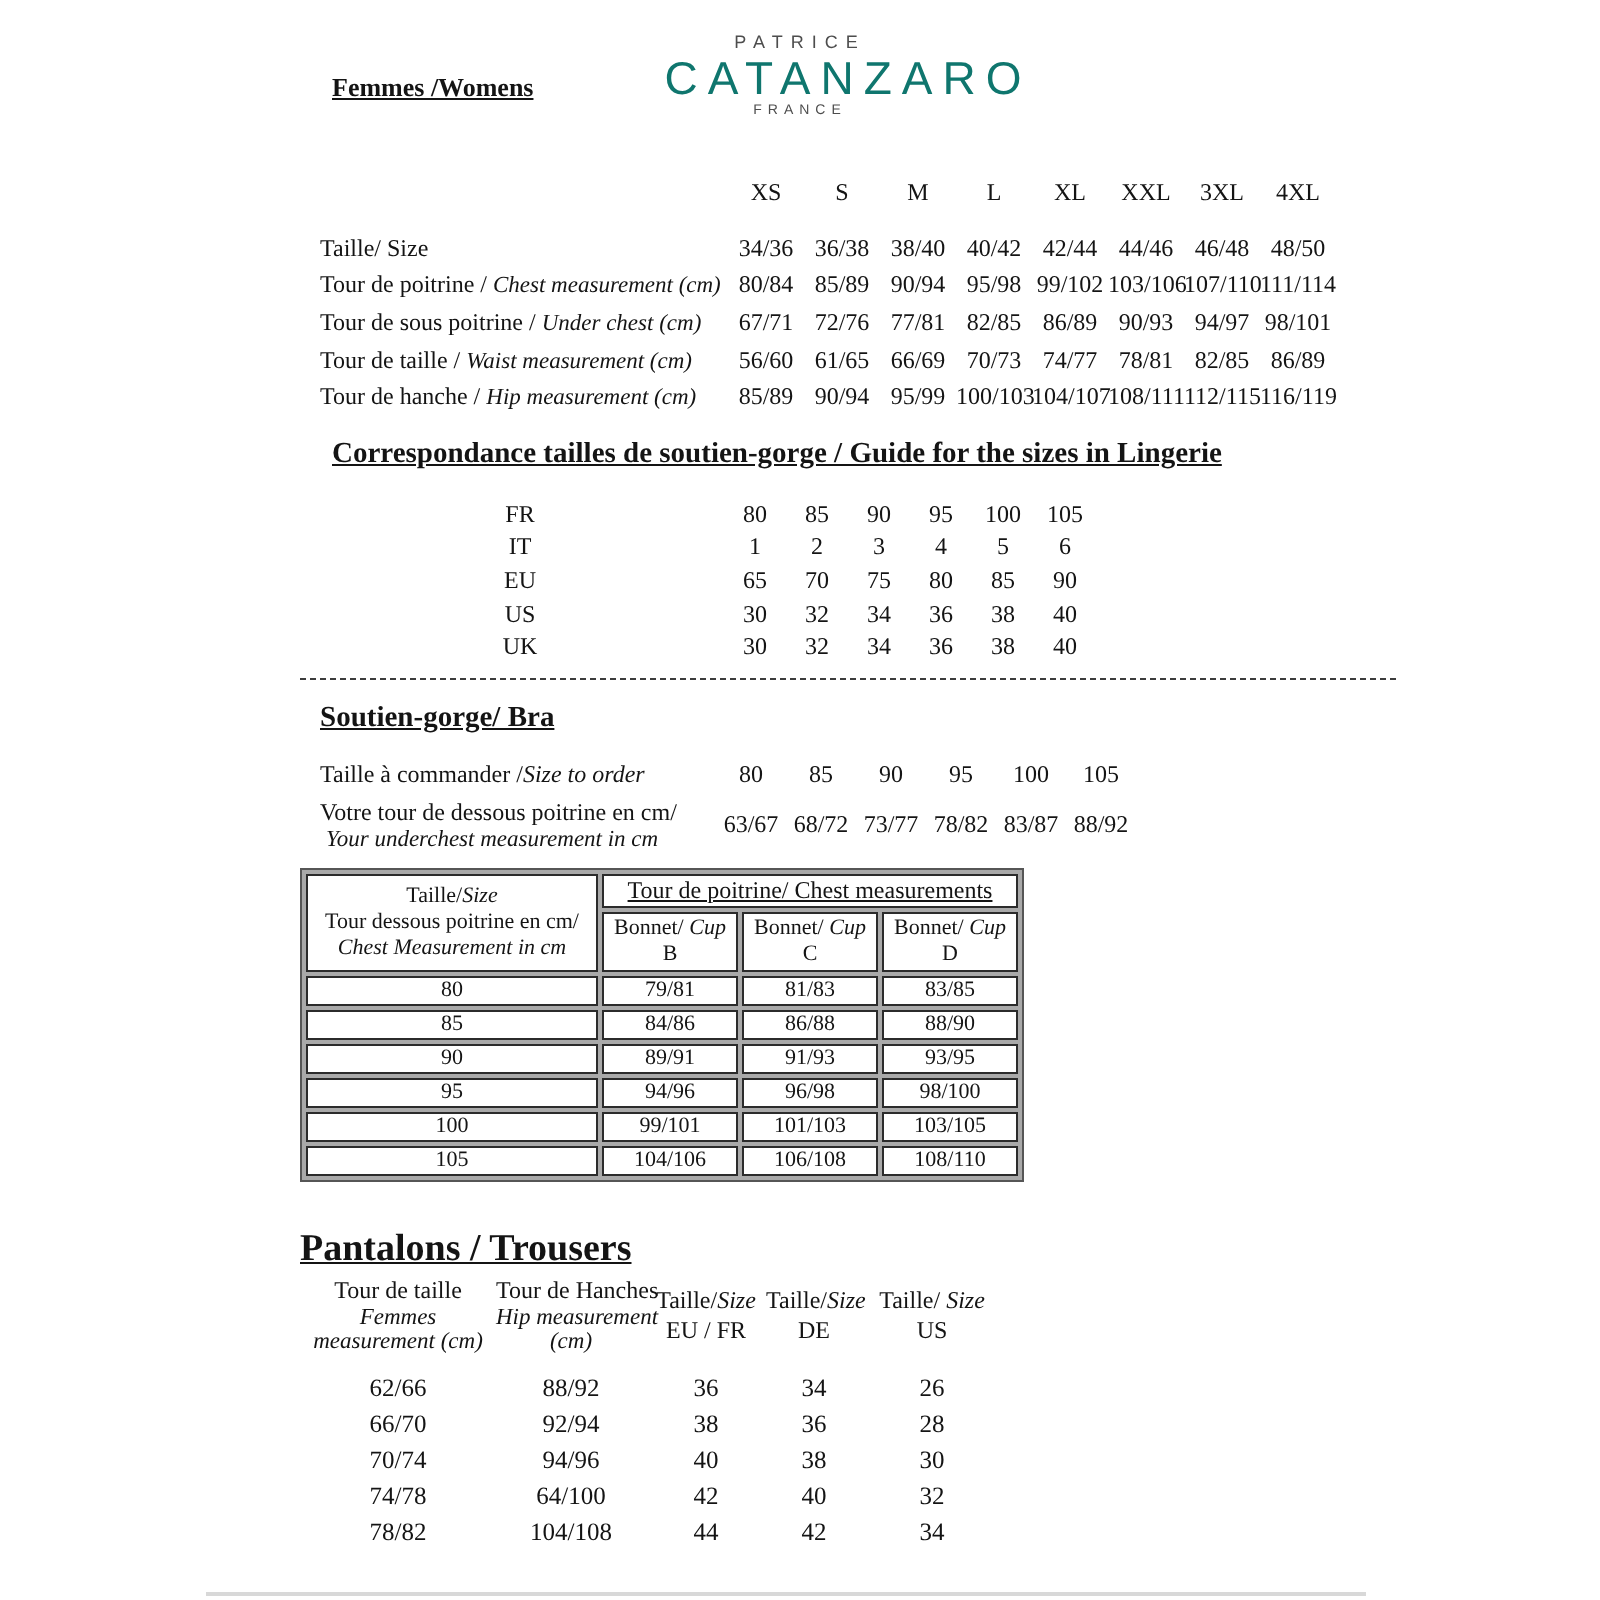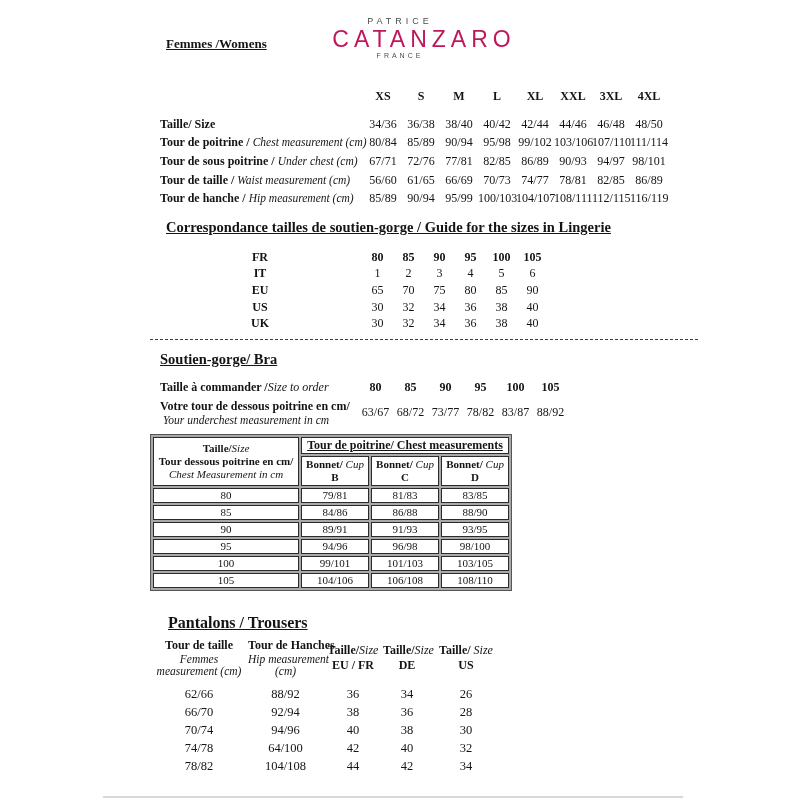--- a/index.html
+++ b/index.html
@@ -1,20 +1,20 @@
 <!DOCTYPE html>
 <html><head>
 <meta charset="utf-8">
 <style>
   *{box-sizing:border-box}
   html,body{margin:0;padding:0}
   body{width:800px;height:800px;background:#ffffff;position:relative;overflow:hidden;
        font-family:"Liberation Serif",serif;color:#141414}
   .abs{position:absolute}
-  .b{font-weight:700}.i{font-style:italic}.bi{font-weight:400;font-style:italic}
+  .b{font-weight:400}.i{font-style:italic}.bi{font-weight:400;font-style:italic}
   .c{text-align:center}.u{text-decoration:underline}
   .hd{font-weight:700;text-decoration:underline;white-space:nowrap}
   table{border-collapse:collapse;table-layout:fixed}
   td{padding:0;white-space:nowrap;vertical-align:middle;overflow:visible}
   
   .logo{top:16px;left:0;width:800px;text-align:center;font-family:"Liberation Sans",sans-serif}
   .logo-top{font-size:9px;letter-spacing:4px;color:#4d4d4d;line-height:11px}
   .logo-name{font-size:23px;letter-spacing:5px;line-height:24px}
   .logo-sub{font-size:7px;letter-spacing:3px;color:#4d4d4d;line-height:9px}
   
@@ -27,21 +27,21 @@
   .g td{background:#fff;border:1px solid #2b2b2b;text-align:center;padding:0 1px;line-height:13px}
   .tt{font-size:12.5px}
   .dash{border-top:1px dashed #3c3c3c;height:0}
   .bline{background:#d8d8d8;height:2px}
 </style>
 </head>
 <body>
 
 <div class="abs logo">
   <div class="logo-top">PATRICE</div>
-  <div class="logo-name" style="color: #be185d; margin-left: 48px;">CATANZARO</div>
+  <div class="logo-name" style="color: #0f766e; margin-left: 48px;">CATANZARO</div>
   <div class="logo-sub">FRANCE</div>
 </div>
 
 <div class="abs hd" style="left:166px;top:36px;font-size:13px">Femmes /Womens</div>
 
 <table class="abs ft" style="left:160px;top:86px;width:508px">
   <colgroup>
       <col style="width:204px">
       <col span="8" style="width:38px">
     </colgroup>
@@ -274,21 +274,21 @@
   </tr>
   <tr style="height:15px">
     <td>105</td>
     <td>104/106</td>
     <td>106/108</td>
     <td>108/110</td>
   </tr>
 </tbody>
   </table>
 
-<div class="abs hd" style="left:168px;top:614px;font-size:16px">Pantalons / Trousers</div>
+<div class="abs hd" style="left:150px;top:614px;font-size:19px">Pantalons / Trousers</div>
 
 <table class="abs tt" style="left:150px;top:638px;width:351px">
   <colgroup>
       <col style="width:98px">
       <col style="width:75px">
       <col style="width:60px">
       <col style="width:48px">
       <col style="width:70px">
     </colgroup>
   <tbody>

